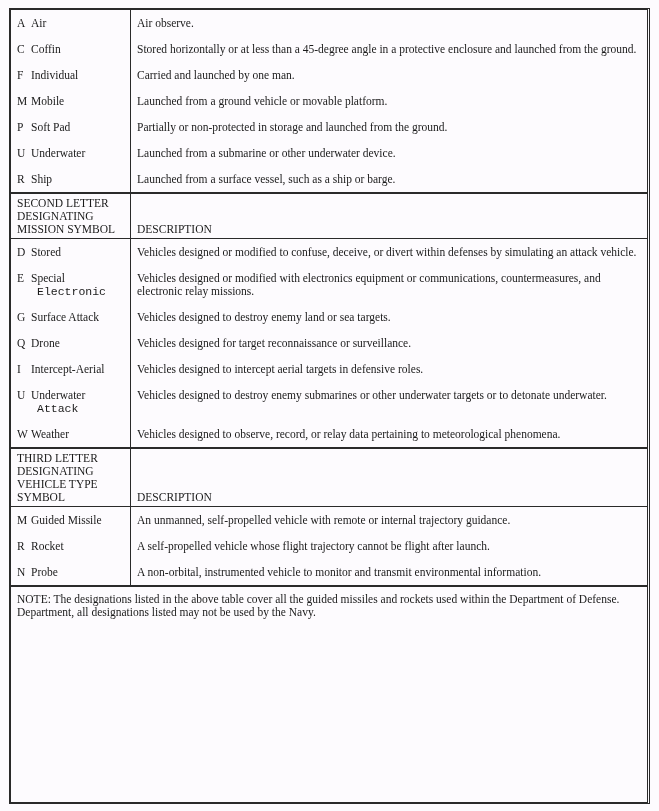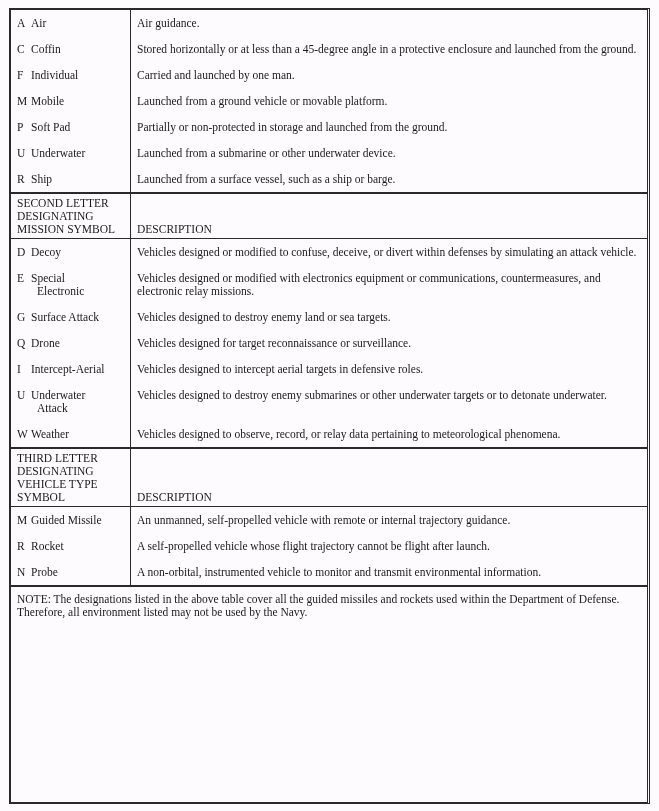--- a/index.html
+++ b/index.html
@@ -10,33 +10,33 @@
   table { position:absolute; left:11px; top:10px; width:637px; border-collapse:collapse; }
   td { vertical-align:top; padding:0 6px; line-height:13px; }
   td.c1 { width:107px; border-right:1.5px solid #2a2a2a; }
   tr.hdr td { padding-top:3px; padding-bottom:2px; }
   tr.hdr td.c2 { vertical-align:bottom; }
   tr.hdr { border-bottom:1.5px solid #2a2a2a; }
   tr.sec { border-top:2px solid #2a2a2a; }
   tr.row td { padding-top:7px; padding-bottom:6px; }
   tr.row.first td { padding-top:7px; }
   .code { display:inline-block; width:14px; }
-  .sub { display:block; padding-left:20px; }
+  .sub { display:block; padding-left:20px;font-family:Liberation Mono, monospace; }
   tr.note { border-top:2px solid #2a2a2a; }
   tr.note td { padding:6px 6px 4px 6px; }
 </style>
 </head>
 <body>
 
 <div class="frame"></div>
 <table>
   <tbody id="tbody">
       <tr class="row first">
         <td class="c1"><span class="code">A</span><span>Air</span></td>
-        <td class="c2">Air guidance.</td>
+        <td class="c2">Air observe.</td>
       </tr>
       <tr class="row">
         <td class="c1"><span class="code">C</span><span>Coffin</span></td>
         <td class="c2">Stored horizontally or at less than a 45-degree angle in a protective enclosure and launched from the ground.</td>
       </tr>
       <tr class="row">
         <td class="c1"><span class="code">F</span><span>Individual</span></td>
         <td class="c2">Carried and launched by one man.</td>
       </tr>
       <tr class="row">
@@ -57,21 +57,21 @@
       </tr>
       <tr class="hdr sec">
         <td class="c1">
           <div>SECOND LETTER</div>
           <div>DESIGNATING</div>
           <div>MISSION SYMBOL</div>
         </td>
         <td class="c2">DESCRIPTION</td>
       </tr>
       <tr class="row first">
-        <td class="c1"><span class="code">D</span><span>Decoy</span></td>
+        <td class="c1"><span class="code">D</span><span>Stored</span></td>
         <td class="c2">Vehicles designed or modified to confuse, deceive, or divert within defenses by simulating an attack vehicle.</td>
       </tr>
       <tr class="row">
         <td class="c1"><span class="code">E</span><span>Special</span><span class="sub">Electronic</span></td>
         <td class="c2">Vehicles designed or modified with electronics equipment or communications, countermeasures, and electronic relay missions.</td>
       </tr>
       <tr class="row">
         <td class="c1"><span class="code">G</span><span>Surface Attack</span></td>
         <td class="c2">Vehicles designed to destroy enemy land or sea targets.</td>
       </tr>
@@ -106,16 +106,16 @@
       </tr>
       <tr class="row">
         <td class="c1"><span class="code">R</span><span>Rocket</span></td>
         <td class="c2">A self-propelled vehicle whose flight trajectory cannot be flight after launch.</td>
       </tr>
       <tr class="row">
         <td class="c1"><span class="code">N</span><span>Probe</span></td>
         <td class="c2">A non-orbital, instrumented vehicle to monitor and transmit environmental information.</td>
       </tr>
       <tr class="note">
-        <td colspan="2">NOTE:  The designations listed in the above table cover all the guided missiles and rockets used within the Department of Defense.  Therefore, all environment listed may not be used by the Navy.</td>
+        <td colspan="2">NOTE:  The designations listed in the above table cover all the guided missiles and rockets used within the Department of Defense.  Department, all designations listed may not be used by the Navy.</td>
       </tr>
     </tbody>
 </table>
 
 </body></html>

